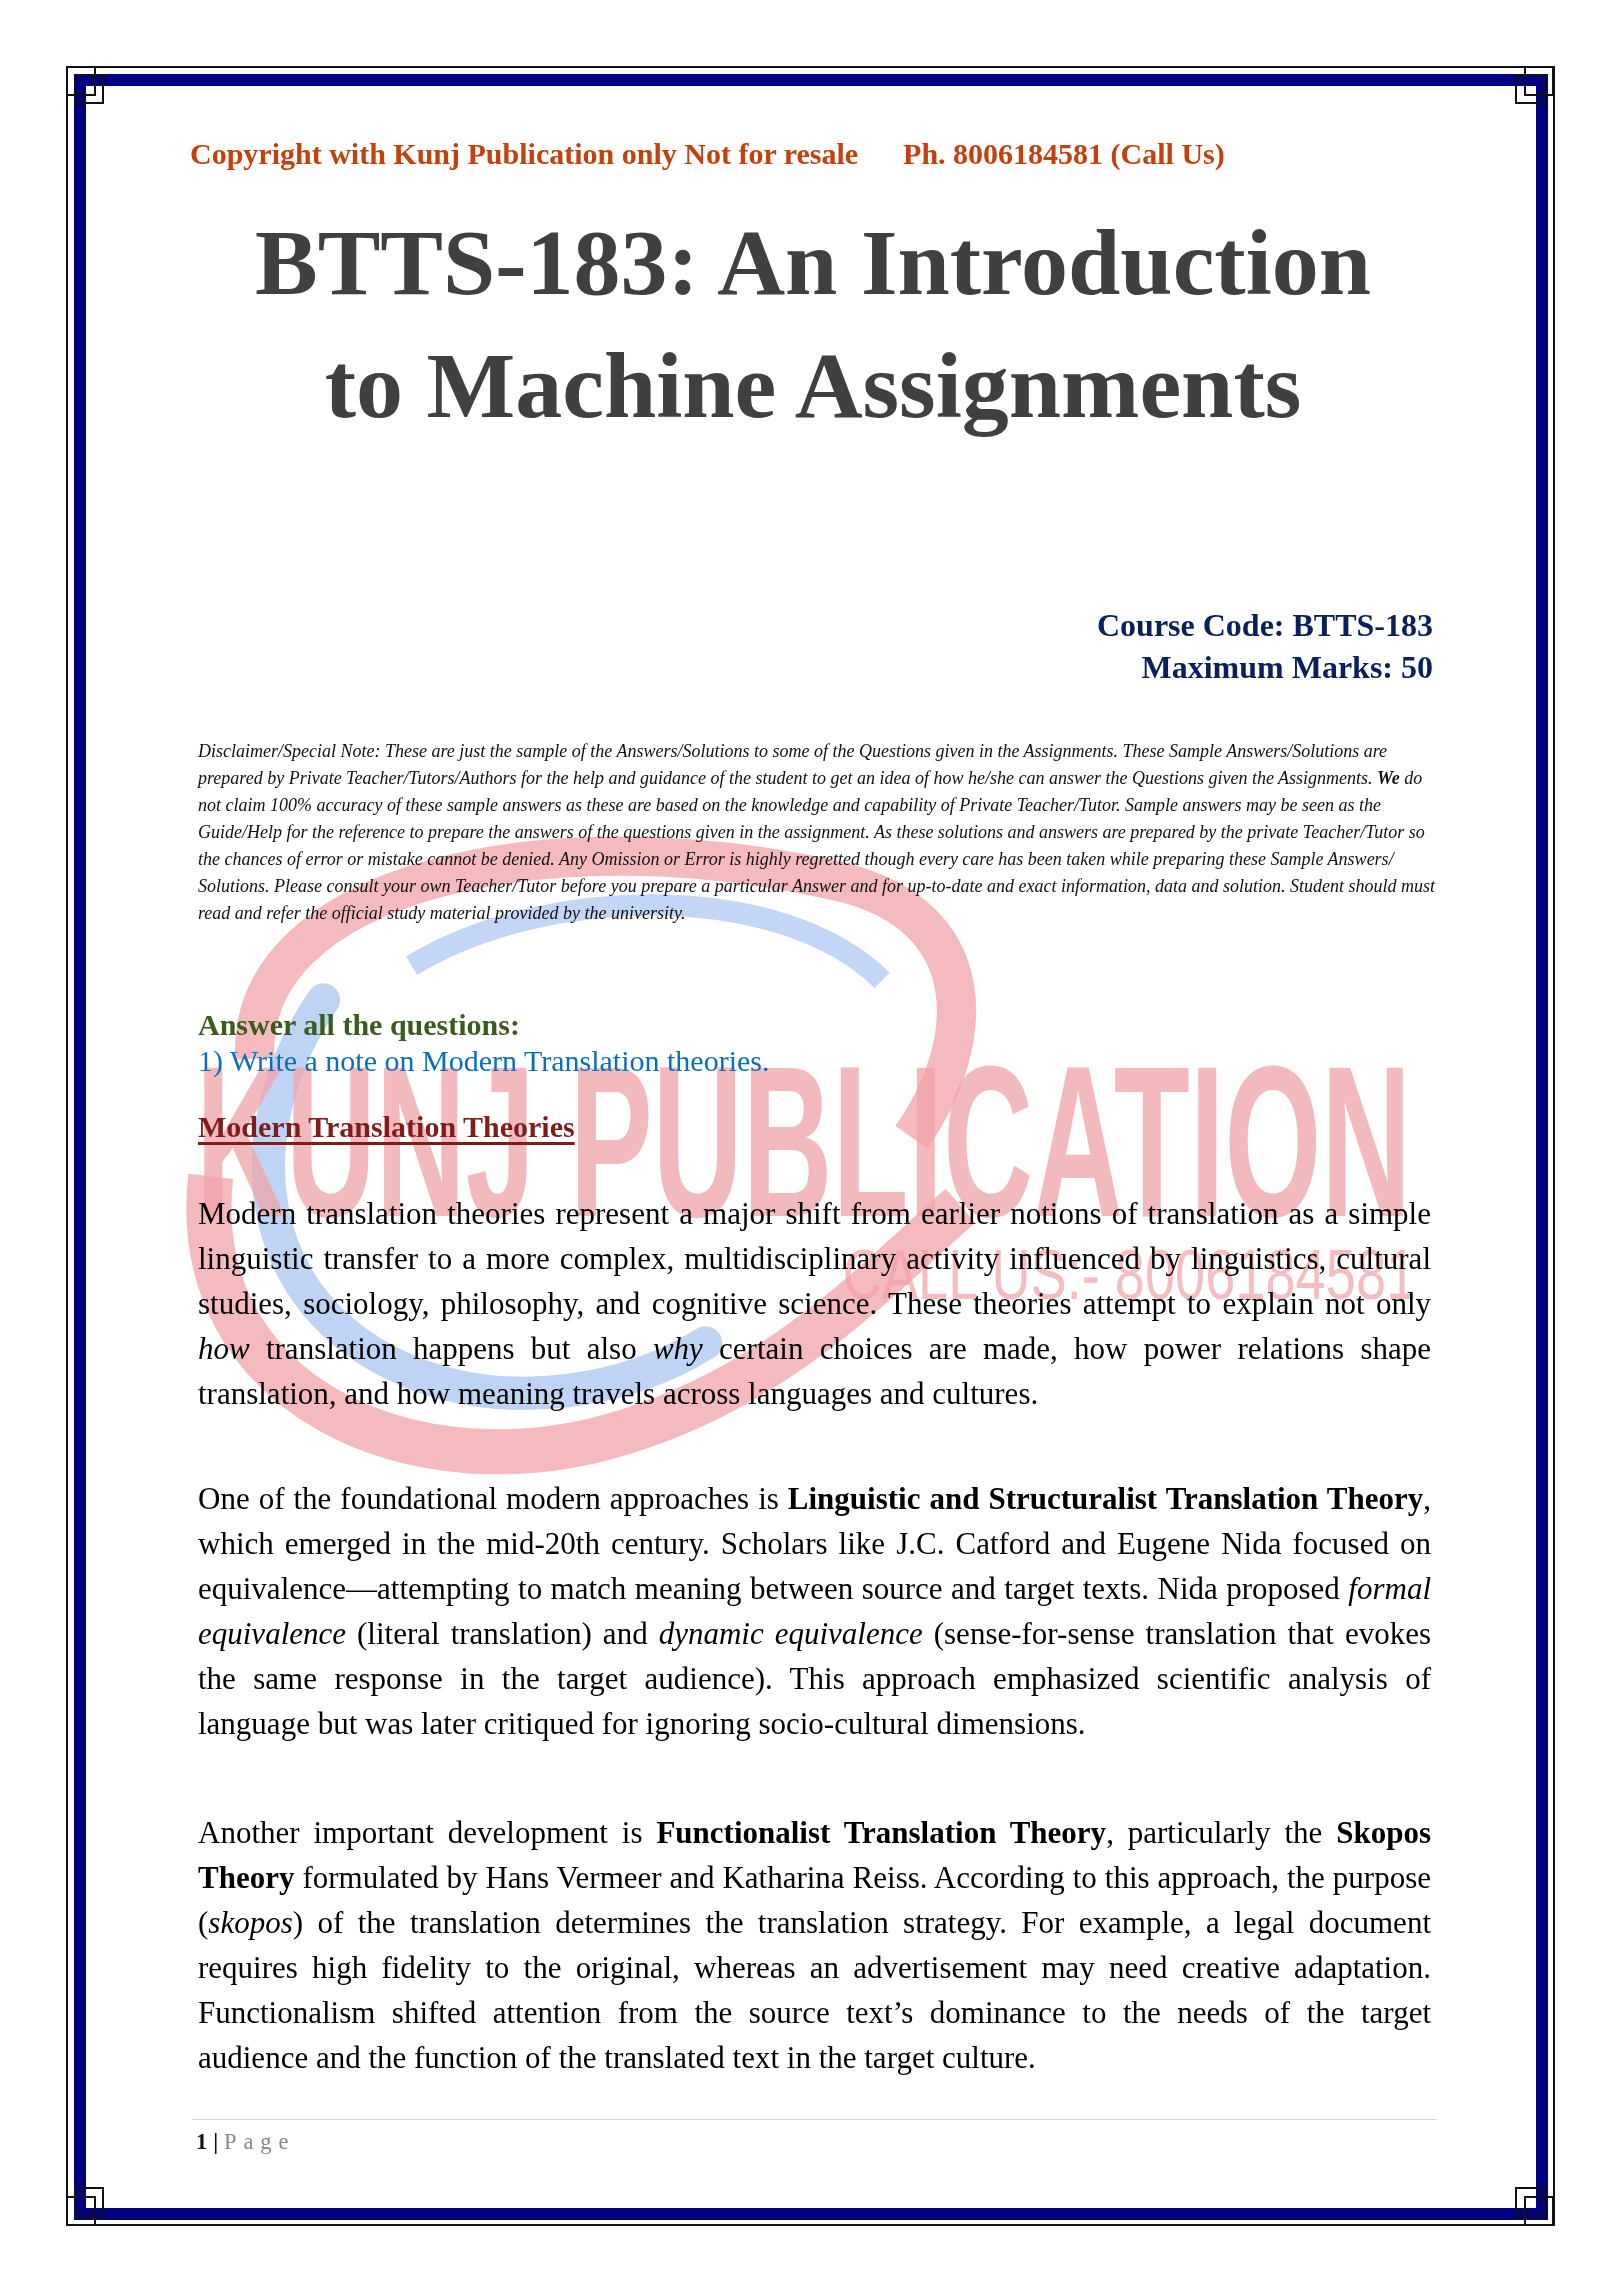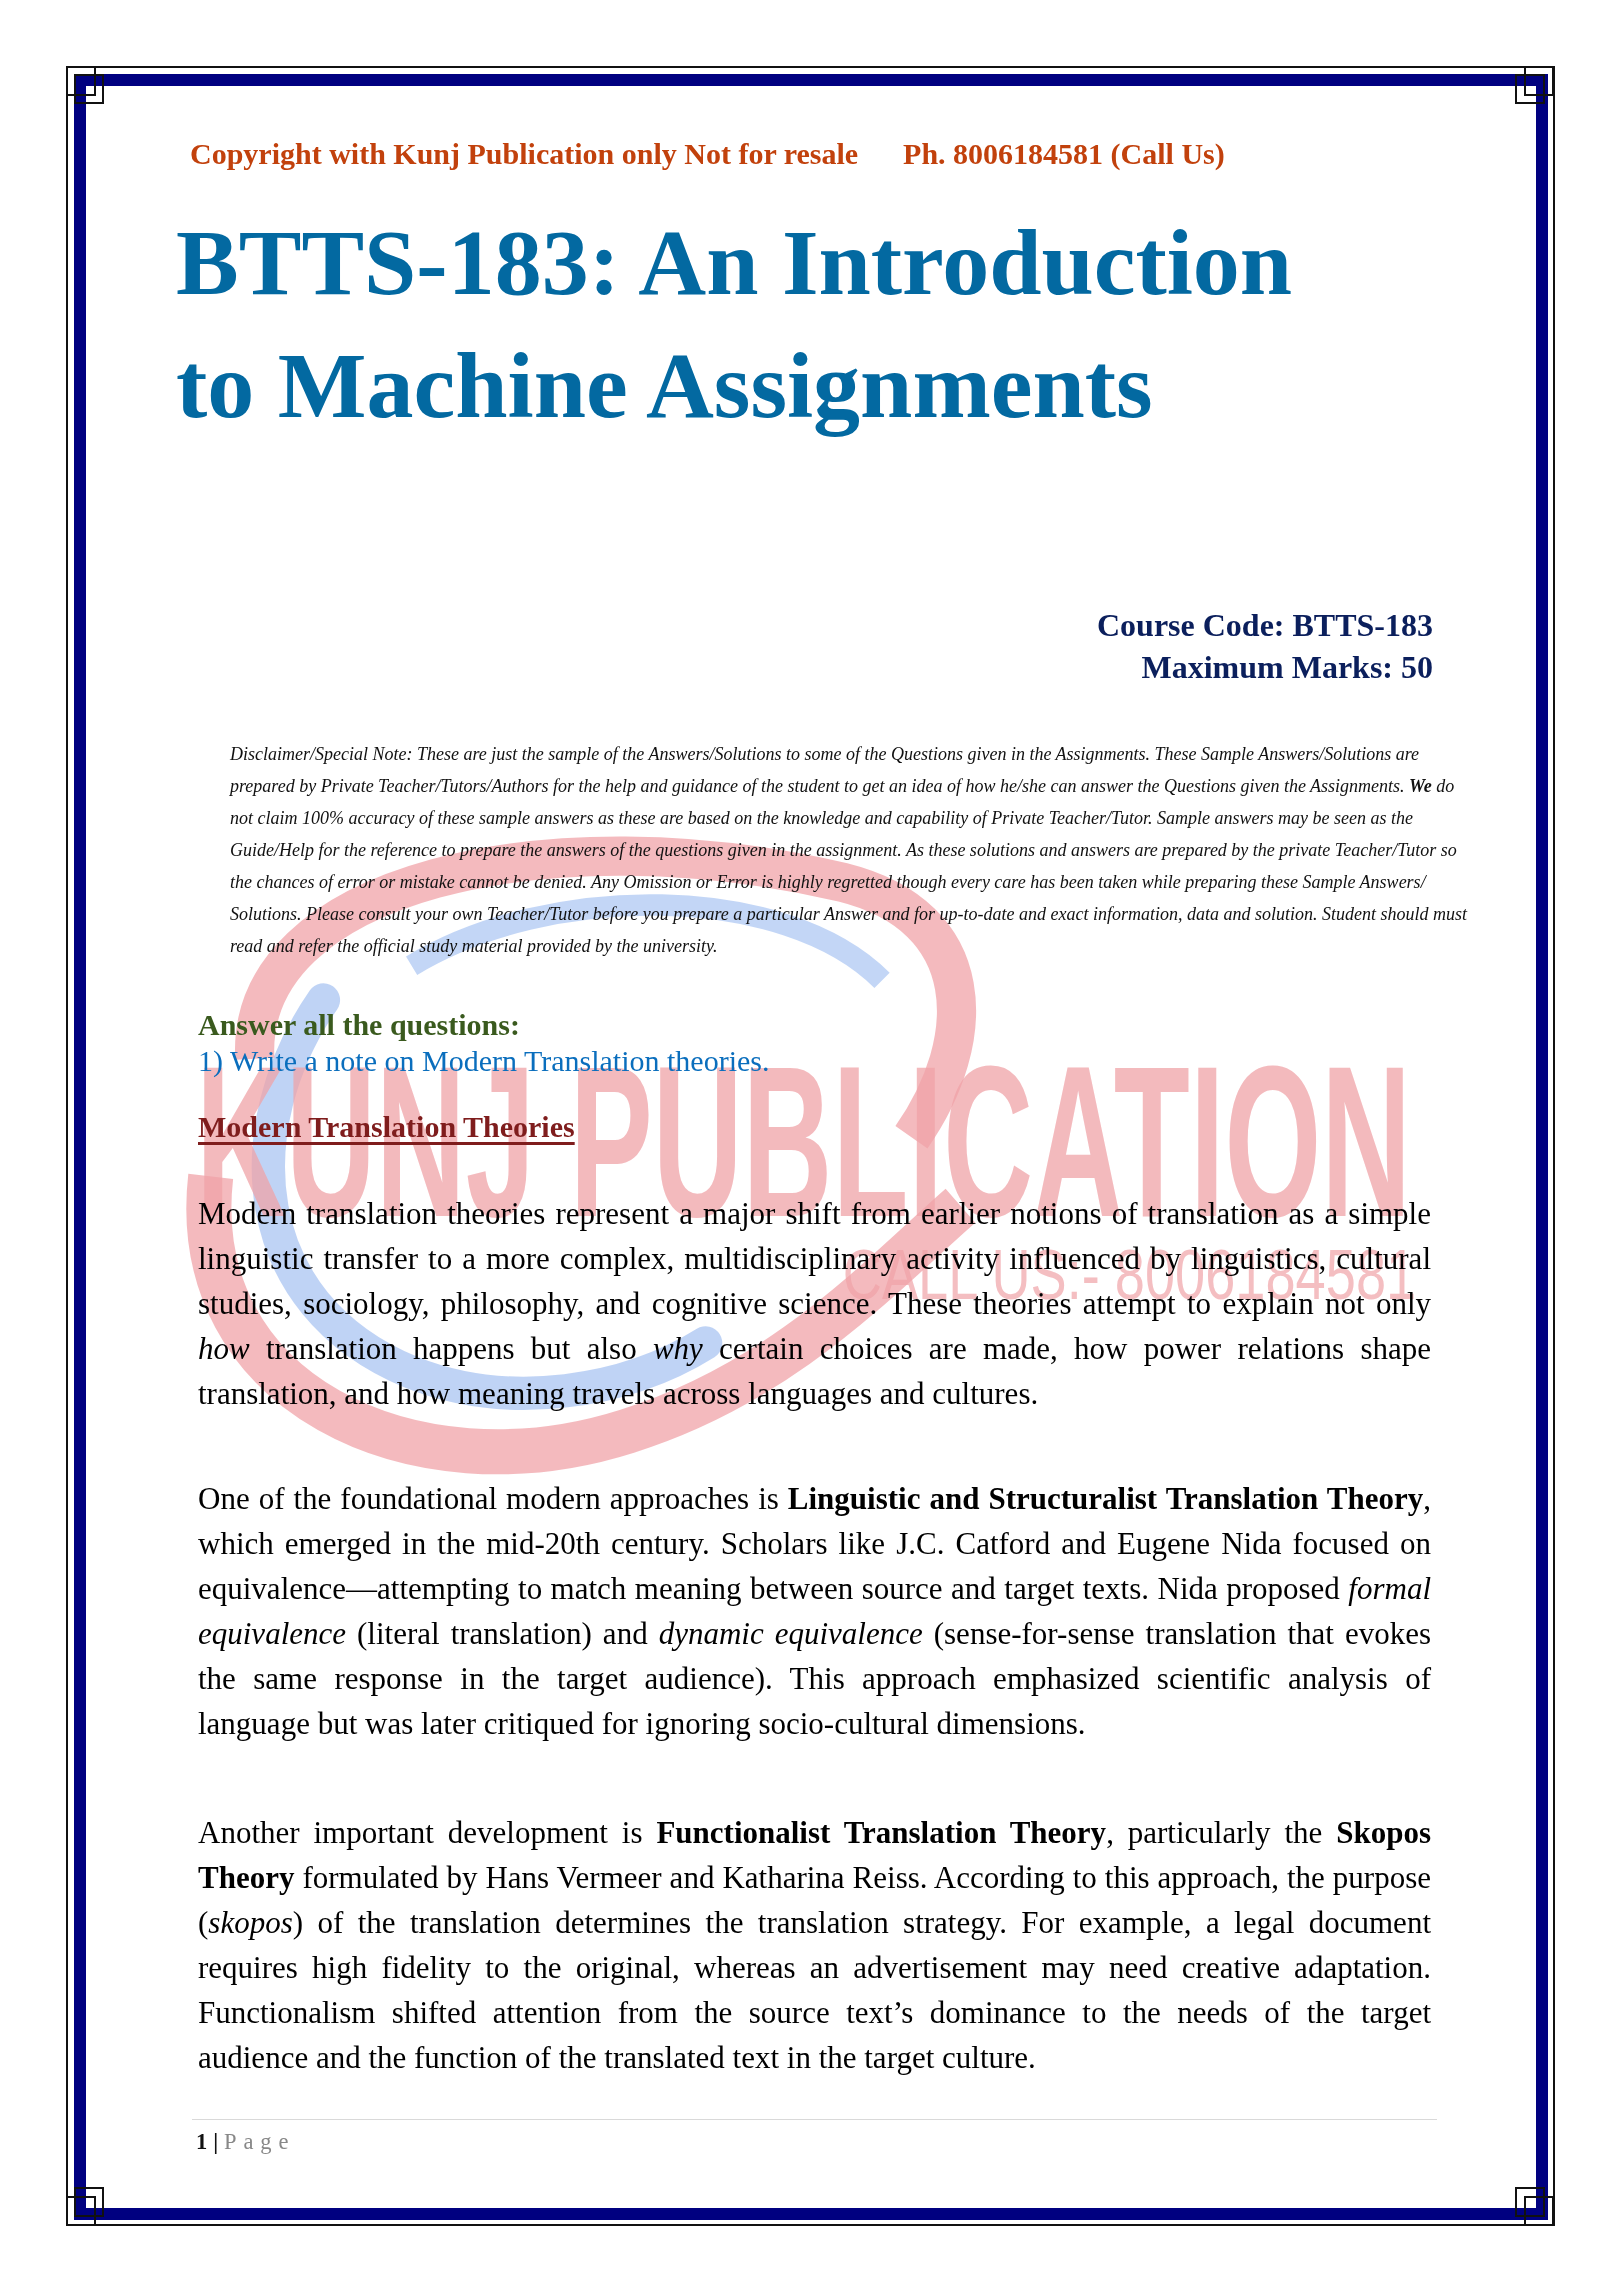--- a/index.html
+++ b/index.html
@@ -12,28 +12,28 @@
   .frame-blue  { position:absolute; left:74px; top:74px; width:1474px; height:2146px;
                  border:12.7px solid #000080; box-sizing:border-box; }
   .corner { position:absolute; width:30px; height:30px; border:2px solid #111; box-sizing:border-box; background:transparent; }
 
   
   .wm { position:absolute; left:0; top:0; width:1621px; height:2293px; pointer-events:none; }
 
   .copyright { position:absolute; left:190px; top:137px; width:1233px; text-align:left;
                color:#c2410c; font-weight:bold; font-size:30px; letter-spacing:0; white-space:pre; }
 
-  .title { position:absolute; left:176px; top:201px; width:1274px; text-align:left;
-           color:#0369a1; font-weight:bold; font-size:94px; line-height:123px; }
+  .title { position:absolute; left:176px; top:201px; width:1274px; text-align:center;
+           color:#404040; font-weight:bold; font-size:94px; line-height:123px; }
 
   .course { position:absolute; right:188px; top:604px; text-align:right;
             color:#0b1f5c; font-weight:bold; font-size:32px; line-height:42px; }
 
   .disclaimer { position:absolute; left:198px; top:738px; width:1237px;
-                font-style:italic; font-size:18px; line-height:32px; color:#111;margin-left:32px; }
+                font-style:italic; font-size:18px; line-height:27px; color:#111; }
 
   .answer-all { position:absolute; left:198px; top:1008px; color:#3a5a1e;
                 font-weight:bold; font-size:30px; }
   .question { position:absolute; left:198px; top:1044px; color:#0a6ebd;
               font-weight:normal; font-size:30px; }
   .subhead { position:absolute; left:198px; top:1110px; color:#7f1d1d;
              font-weight:bold; font-size:30px; text-decoration:underline; text-decoration-thickness:2.9px; text-underline-offset:4.9px; }
 
   .para { position:absolute; left:198px; width:1233px; font-size:31px; line-height:45px;
           text-align:justify; color:#000;margin-top:18px; }

